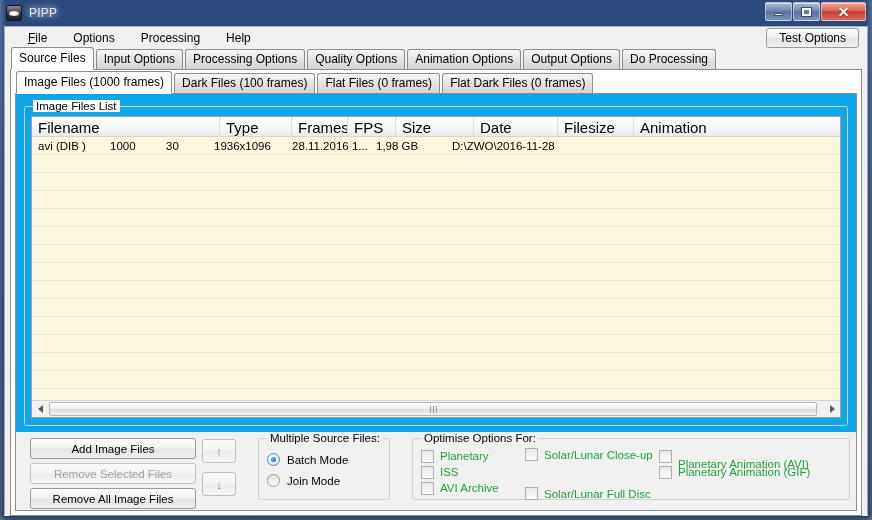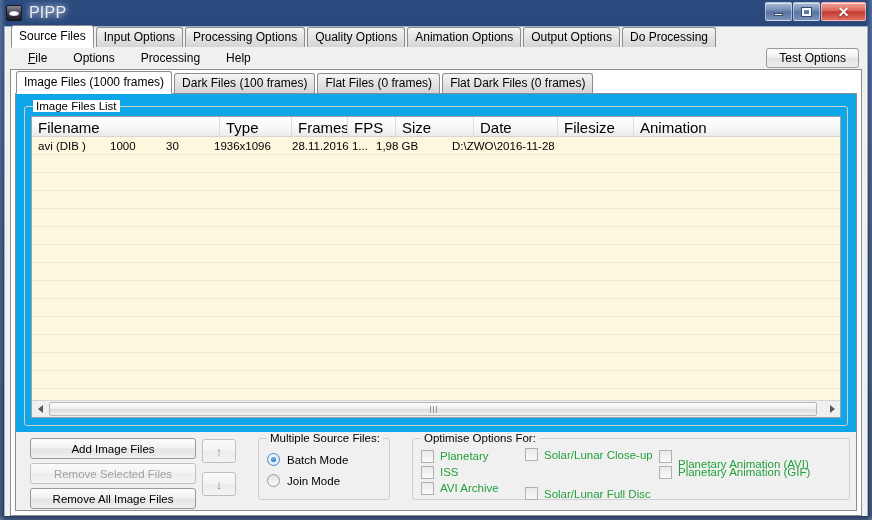--- a/index.html
+++ b/index.html
@@ -53,21 +53,21 @@
     flex: none;
     margin-right: 7px;
   }
   #title-icon .eye {
     width: 10px; height: 5px;
     border-radius: 50%;
     background: radial-gradient(ellipse at center, #ffffff 35%, #c9c9d4 70%, #6a6a78 100%);
   }
   #title-text {
     color: #e8eef8;
-    font-size: 16px;
+    font-size: 12px;
     letter-spacing: 0.2px;
     text-shadow: 0 0 6px rgba(255,255,255,0.75), 0 0 10px rgba(210,230,255,0.6), 0 1px 0 rgba(0,0,0,0.35);
     white-space: nowrap;
   }
   #window-controls {
     position: absolute;
     top: 2px;
     right: 6px;
     display: flex;
     gap: 1px;
@@ -476,38 +476,38 @@
         <span class="glyph"></span>
       </div>
       <div class="win-btn" id="btn-close">
         <span class="glyph">✕</span>
       </div>
     </div>
   </div>
 
   <div id="client">
 
+    <div id="menubar">
+      <div class="menu-item"><u>F</u>ile</div>
+      <div class="menu-item">Options</div>
+      <div class="menu-item">Processing</div>
+      <div class="menu-item">Help</div>
+      <div id="test-options-button">Test Options</div>
+    </div>
+
     <div id="outer-tabs">
       <div class="tab active">Source Files</div>
       <div class="tab">Input Options</div>
       <div class="tab">Processing Options</div>
       <div class="tab">Quality Options</div>
       <div class="tab">Animation Options</div>
       <div class="tab">Output Options</div>
       <div class="tab">Do Processing</div>
     </div>
 
-    <div id="menubar">
-      <div class="menu-item"><u>F</u>ile</div>
-      <div class="menu-item">Options</div>
-      <div class="menu-item">Processing</div>
-      <div class="menu-item">Help</div>
-      <div id="test-options-button">Test Options</div>
-    </div>
-
     <div id="tab-panel">
 
       <div id="inner-tabs">
         <div class="tab active">Image Files (1000 frames)</div>
         <div class="tab">Dark Files (100 frames)</div>
         <div class="tab">Flat Files (0 frames)</div>
         <div class="tab">Flat Dark Files (0 frames)</div>
       </div>
 
       <div id="inner-panel">

